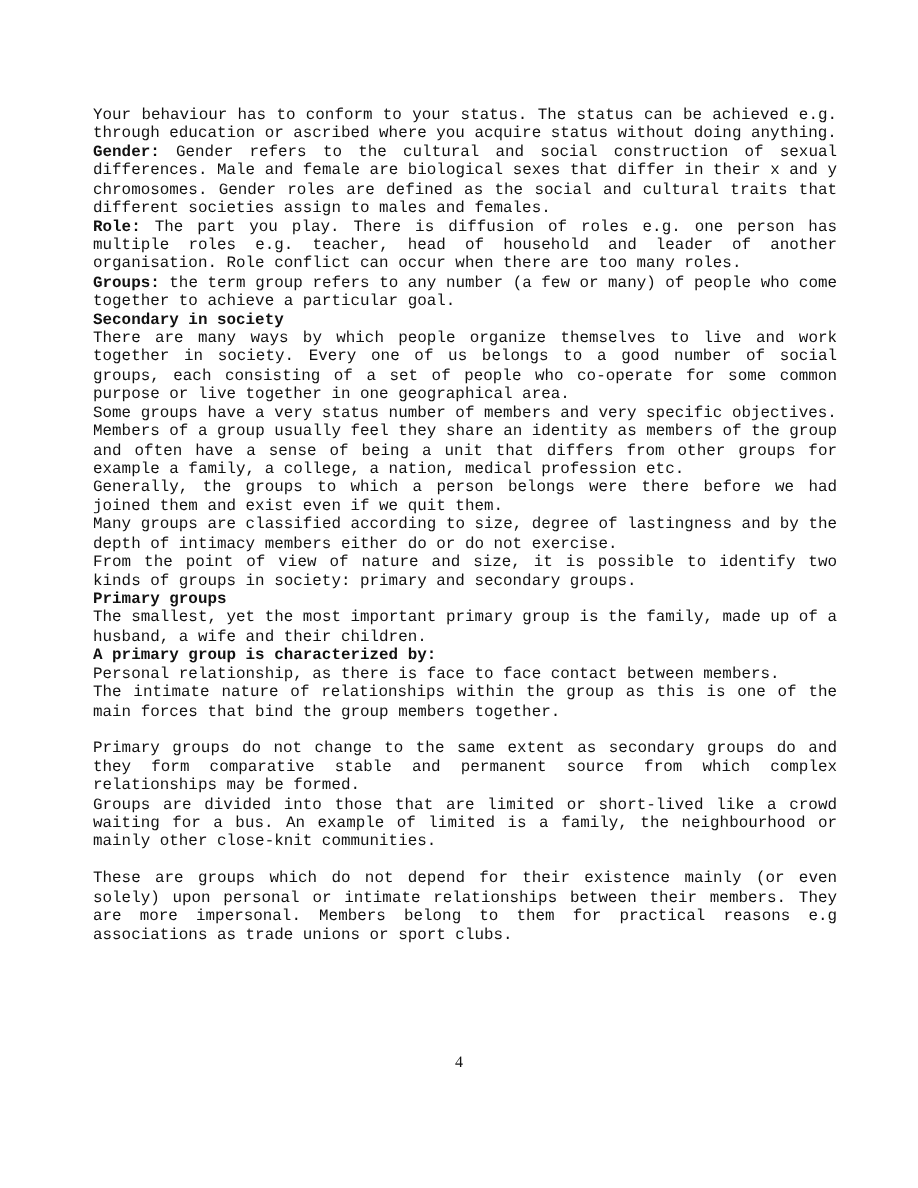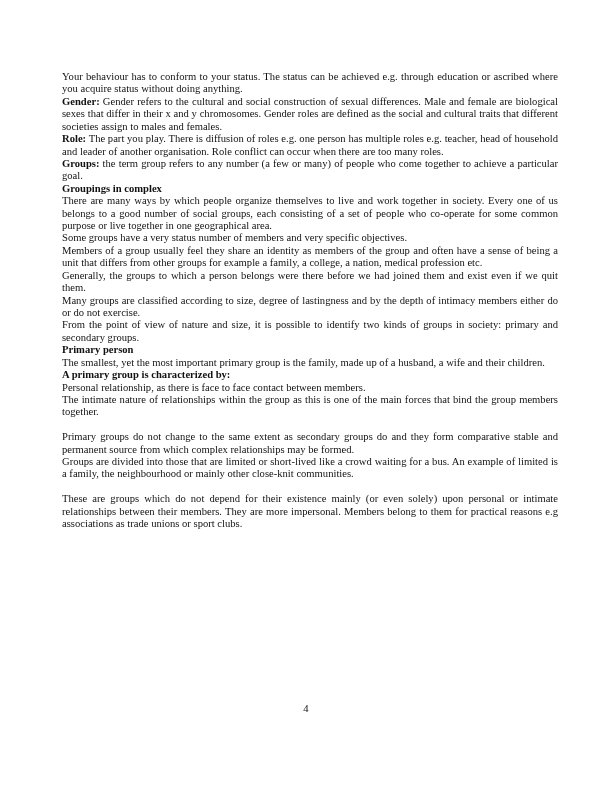--- a/index.html
+++ b/index.html
@@ -7,21 +7,21 @@
     .page {
       position: absolute;
       left: 62px;
       top: 71px;
       width: 496px;
       font-family: "Liberation Serif", serif;
       font-size: 10.6px;
       line-height: 12.42px;
       color: #111111;
     }
-    .p { margin: 0; text-align: justify; }
+    .p { margin: 0; text-align: justify; font-family: Liberation Mono, monospace; }
     .p.last { text-align-last: left; }
     .b { font-weight: bold; }
     .blank { height: 12.42px; }
     .pagenum {
       position: absolute;
       left: 0; width: 612px;
       top: 703px;
       text-align: center;
       font-family: "Liberation Serif", serif;
       font-size: 10.6px;
@@ -33,29 +33,29 @@
 
 <div class="page">
   <p class="p last">Your behaviour has to conform to your status. The status can be achieved e.g. through education or ascribed where you acquire status without doing anything.</p>
 
   <p class="p last"><span class="b">Gender:</span><span> Gender refers to the cultural and social construction of sexual differences. Male and female are biological sexes that differ in their x and y chromosomes. Gender roles are defined as the social and cultural traits that different societies assign to males and females.</span></p>
 
   <p class="p last"><span class="b">Role:</span><span> The part you play. There is diffusion of roles e.g. one person has multiple roles e.g. teacher, head of household and leader of another organisation. Role conflict can occur when there are too many roles.</span></p>
 
   <p class="p last"><span class="b">Groups:</span><span> the term group refers to any number (a few or many) of people who come together to achieve a particular goal.</span></p>
 
-  <p class="p b">Groupings in complex</p>
+  <p class="p b">Secondary in society</p>
   <p class="p last">There are many ways by which people organize themselves to live and work together in society. Every one of us belongs to a good number of social groups, each consisting of a set of people who co-operate for some common purpose or live together in one geographical area.</p>
   <p class="p last">Some groups have a very status number of members and very specific objectives.</p>
   <p class="p last">Members of a group usually feel they share an identity as members of the group and often have a sense of being a unit that differs from other groups for example a family, a college, a nation, medical profession etc.</p>
   <p class="p last">Generally, the groups to which a person belongs were there before we had joined them and exist even if we quit them.</p>
   <p class="p last">Many groups are classified according to size, degree of lastingness and by the depth of intimacy members either do or do not exercise.</p>
   <p class="p last">From the point of view of nature and size, it is possible to identify two kinds of groups in society: primary and secondary groups.</p>
 
-  <p class="p b">Primary person</p>
+  <p class="p b">Primary groups</p>
   <p class="p last">The smallest, yet the most important primary group is the family, made up of a husband, a wife and their children.</p>
 
   <p class="p b">A primary group is characterized by:</p>
   <p class="p last">Personal relationship, as there is face to face contact between members.</p>
   <p class="p last">The intimate nature of relationships within the group as this is one of the main forces that bind the group members together.</p>
   <div class="blank"></div>
   <p class="p last">Primary groups do not change to the same extent as secondary groups do and they form comparative stable and permanent source from which complex relationships may be formed.</p>
   <p class="p last">Groups are divided into those that are limited or short-lived like a crowd waiting for a bus. An example of limited is a family, the neighbourhood or mainly other close-knit communities.</p>
   <div class="blank"></div>
 

